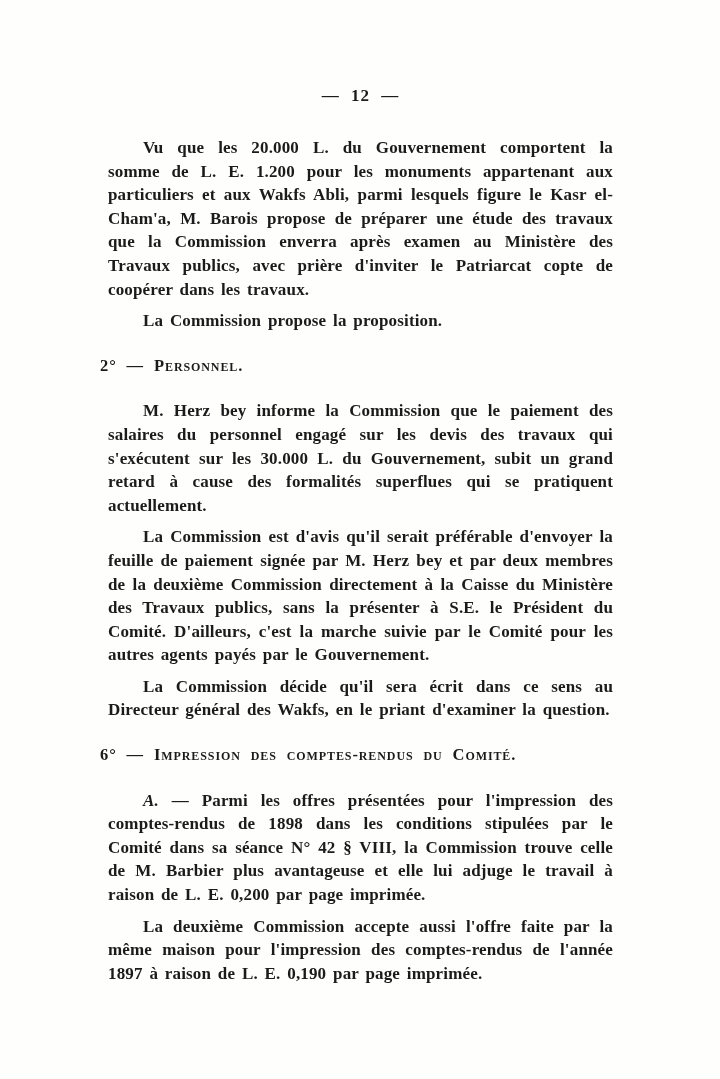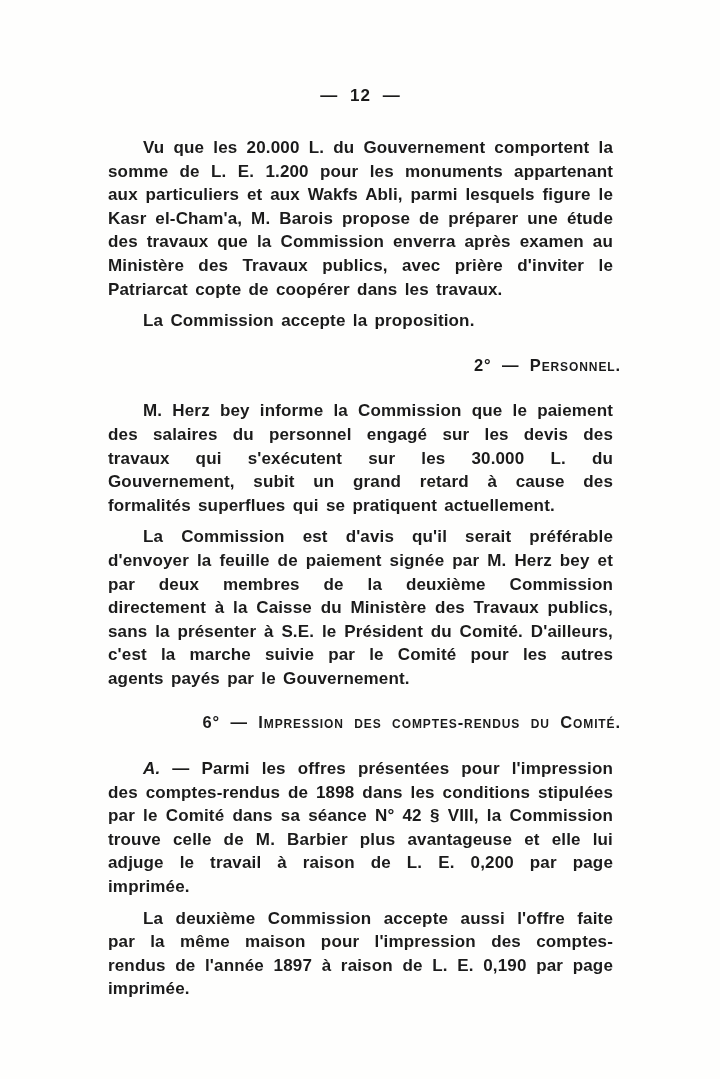--- a/index.html
+++ b/index.html
@@ -7,21 +7,21 @@
     padding: 0;
     background: #ffffff;
   }
   .page {
     position: relative;
     width: 720px;
     height: 1079px;
     box-sizing: border-box;
     background: #fefefd;
     padding: 86px 99px 0 100px;
-    font-family: Liberation Sans, sans-serif;
+    font-family: Liberation Serif, serif;
     color: #1b1b1b;
     overflow: hidden;
     -webkit-font-smoothing: antialiased;
   }
   .page-number {
     text-align: center;
     font-size: 17px;
     font-weight: 700;
     letter-spacing: 1px;
     word-spacing: 6px;
@@ -36,49 +36,50 @@
   .para {
     margin: 8px;
     text-indent: 35px;
     word-spacing: 0.14em;
     letter-spacing: 0.15px;
   }
   .section-heading {
     font-size: 16.5px;
     font-weight: 700;
     font-variant: small-caps;
-    text-align: right;
+    text-align: left;
     text-indent: 0;
     letter-spacing: 0.9px;
     word-spacing: 0.3em;
     margin: 21px 0 22px 0;
   }
   .lead-italic {
     font-style: italic;
   }
 </style>
 </head>
 <body>
 
 <div class="page">
 
   <div class="page-number">— 12 —</div>
 
   <div class="body-text">
 
     <p class="para">Vu que les 20.000 L. du Gouvernement comportent la somme de L. E. 1.200 pour les monuments appartenant aux particuliers et aux Wakfs Abli, parmi lesquels figure le Kasr el-Cham'a, M. Barois propose de préparer une étude des travaux que la Commission enverra après examen au Ministère des Travaux publics, avec prière d'inviter le Patriarcat copte de coopérer dans les travaux.</p>
 
-    <p class="para">La Commission accepte la proposition.</p>
+    <p class="para">La Commission propose la proposition.</p>
 
     <p class="section-heading">2° — Personnel.</p>
 
     <p class="para">M. Herz bey informe la Commission que le paiement des salaires du personnel engagé sur les devis des travaux qui s'exécutent sur les 30.000 L. du Gouvernement, subit un grand retard à cause des formalités superflues qui se pratiquent actuellement.</p>
 
     <p class="para">La Commission est d'avis qu'il serait préférable d'envoyer la feuille de paiement signée par M. Herz bey et par deux membres de la deuxième Commission directement à la Caisse du Ministère des Travaux publics, sans la présenter à S.E. le Président du Comité. D'ailleurs, c'est la marche suivie par le Comité pour les autres agents payés par le Gouvernement.</p>
 
+    <p class="para">La Commission décide qu'il sera écrit dans ce sens au Directeur général des Wakfs, en le priant d'examiner la question.</p>
 
     <p class="section-heading">6° — Impression des comptes-rendus du Comité.</p>
 
     <p class="para"><span class="lead-italic">A.</span><span> — Parmi les offres présentées pour l'impression des comptes-rendus de 1898 dans les conditions stipulées par le Comité dans sa séance N° 42 § VIII, la Commission trouve celle de M. Barbier plus avantageuse et elle lui adjuge le travail à raison de L. E. 0,200 par page imprimée.</span></p>
 
 
     <p class="para">La deuxième Commission accepte aussi l'offre faite par la même maison pour l'impression des comptes-rendus de l'année 1897 à raison de L. E. 0,190 par page imprimée.</p>
 
   </div>
 </div>

